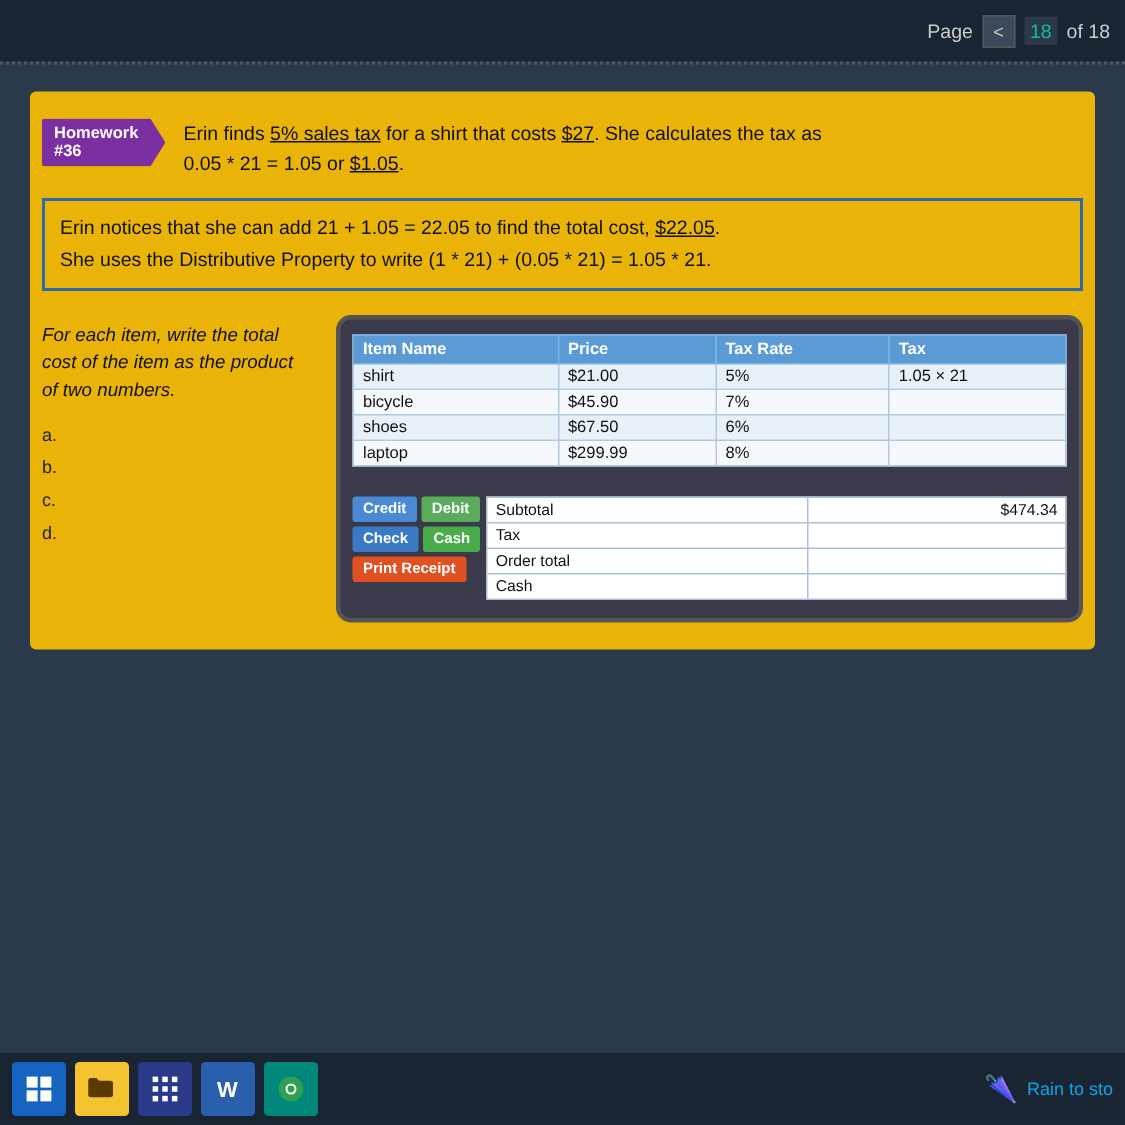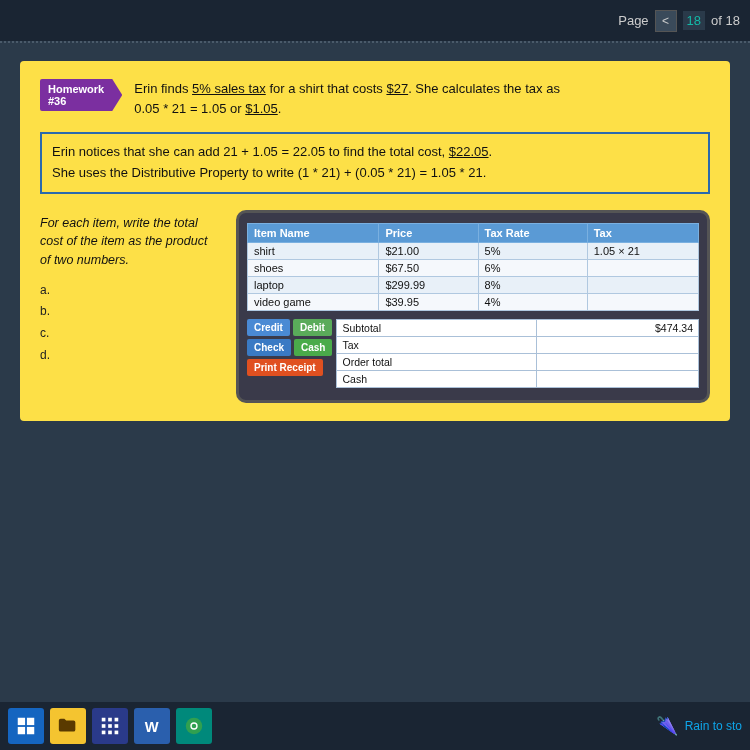--- a/index.html
+++ b/index.html
@@ -55,23 +55,23 @@
     }
 
     
     .dotted-divider {
       border-top: 2px dotted #4a5a6a;
       margin: 0;
     }
 
     
     .main-content {
-      background: #fde047;
+      background: #eab308;
       margin: 18px 20px;
-      padding: 18px 20px;
+      padding: 18px 8px;
       border-radius: 4px;
     }
 
     
     .homework-row {
       display: flex;
       align-items: flex-start;
       gap: 12px;
       margin-bottom: 14px;
     }
@@ -144,21 +144,21 @@
       padding: 10px 8px 12px;
       border: 3px solid #555;
     }
 
     
     .item-table {
       width: 100%;
       border-collapse: collapse;
       font-size: 11.5px;
       background: white;
-      margin-bottom: 8px;
+      margin-bottom: 20px;
     }
 
     .item-table th {
       background: #5a9ad5;
       color: white;
       padding: 3px 6px;
       text-align: left;
       font-weight: bold;
       font-size: 11px;
       border: 1px solid #7ab0e0;
@@ -325,35 +325,35 @@
           </tr>
         </thead>
         <tbody>
           <tr>
             <td>shirt</td>
             <td>$21.00</td>
             <td>5%</td>
             <td>1.05 × 21</td>
           </tr>
           <tr>
+            <td>bicycle</td>
+            <td>$45.90</td>
+            <td>7%</td>
+            <td></td>
+          </tr>
+          <tr>
             <td>shoes</td>
             <td>$67.50</td>
             <td>6%</td>
             <td></td>
           </tr>
           <tr>
             <td>laptop</td>
             <td>$299.99</td>
             <td>8%</td>
-            <td></td>
-          </tr>
-          <tr>
-            <td>video game</td>
-            <td>$39.95</td>
-            <td>4%</td>
             <td></td>
           </tr>
         </tbody>
       </table>
 
       <div class="register-bottom">
         <div class="register-buttons">
           <div class="btn-row">
             <button class="reg-btn btn-credit">Credit</button>
             <button class="reg-btn btn-debit">Debit</button>

